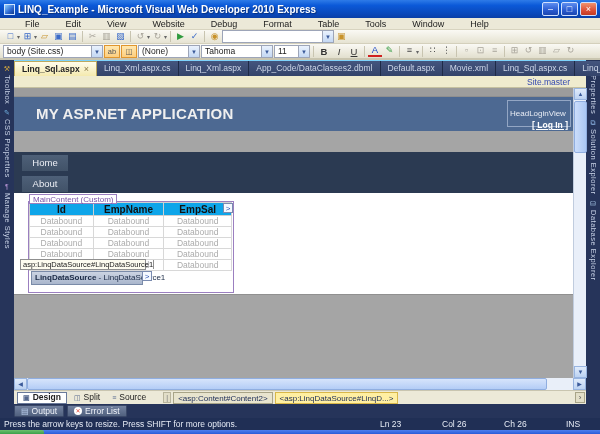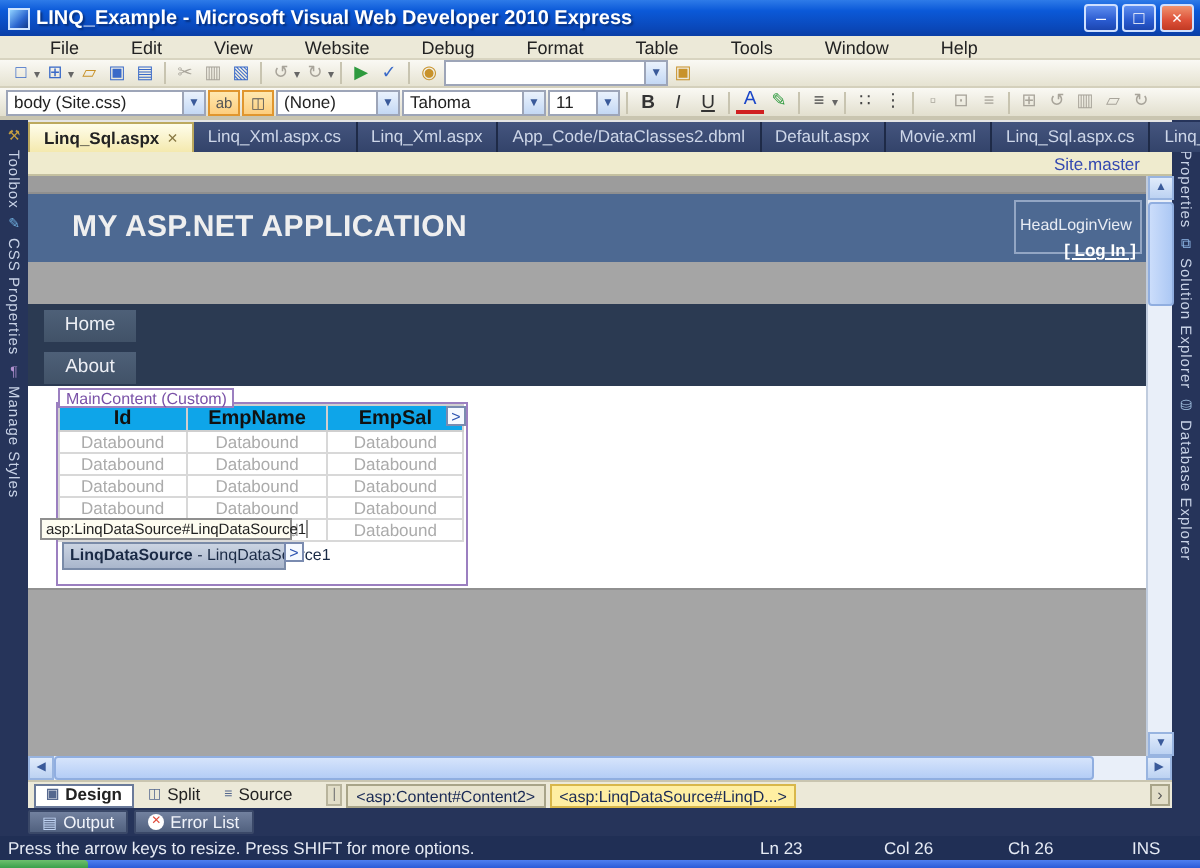--- a/index.html
+++ b/index.html
@@ -50,21 +50,21 @@
   
   .sidestrip { position:absolute; top:60px; width:14px; height:344px; background:#26345A; }
   .sidestrip.left { left:0; } .sidestrip.right { right:0; }
   .vtab { display:flex; flex-direction:column; align-items:center; margin-top:4px; gap:2px; }
   .vtab .vicon { width:9px; height:9px; font-size:7px; line-height:9px; text-align:center; }
   .vtab .vlabel { writing-mode:vertical-rl; font-size:7.5px; color:#C8D2E6; letter-spacing:.5px; }
 
   .center { position:absolute; left:14px; top:60px; width:572px; height:344px; }
 
   
-  .doctabs { position:absolute; left:0; top:0; width:572px; height:16px; background:#e5e5e5; display:flex; align-items:flex-end; }
+  .doctabs { position:absolute; left:0; top:0; width:572px; height:16px; background:#7dd3fc; display:flex; align-items:flex-end; }
   .dtab { height:15px; padding:0 7px; font-size:8.5px; line-height:15px; color:#CDD6E8; white-space:nowrap;
     background:linear-gradient(180deg,#44557E,#33436A); border-right:1px solid #1E2A47; }
   .dtab.active { background:linear-gradient(180deg,#FFFDEB,#F4E9AE); color:#222; border:1px solid #BCA95F; border-bottom:none; font-weight:bold; }
   .dtab .x { color:#8A7A45; font-weight:normal; margin-left:4px; font-size:9px; }
 
   
   .crumbbar { position:absolute; left:0; top:16px; width:572px; height:12px; background:#EFEBCE; border-bottom:1px solid #C4C0A0;
     display:flex; align-items:center; }
   .master-link { margin-left:auto; margin-right:16px; color:#3348B0; font-size:8.5px; }
 

